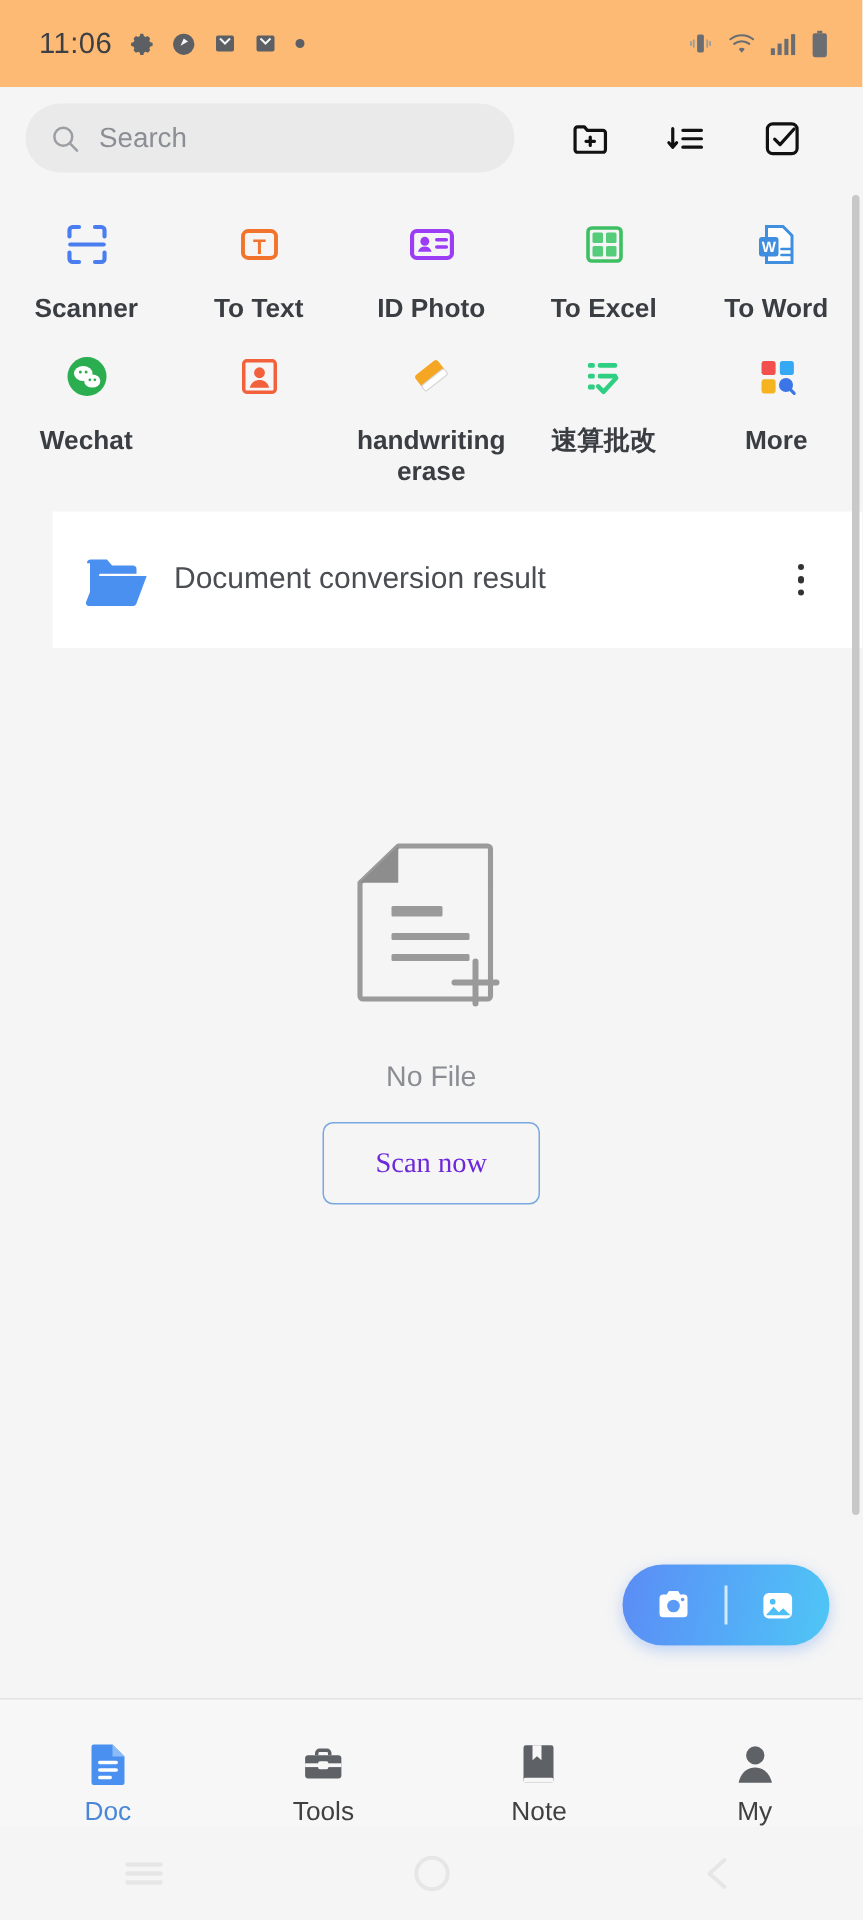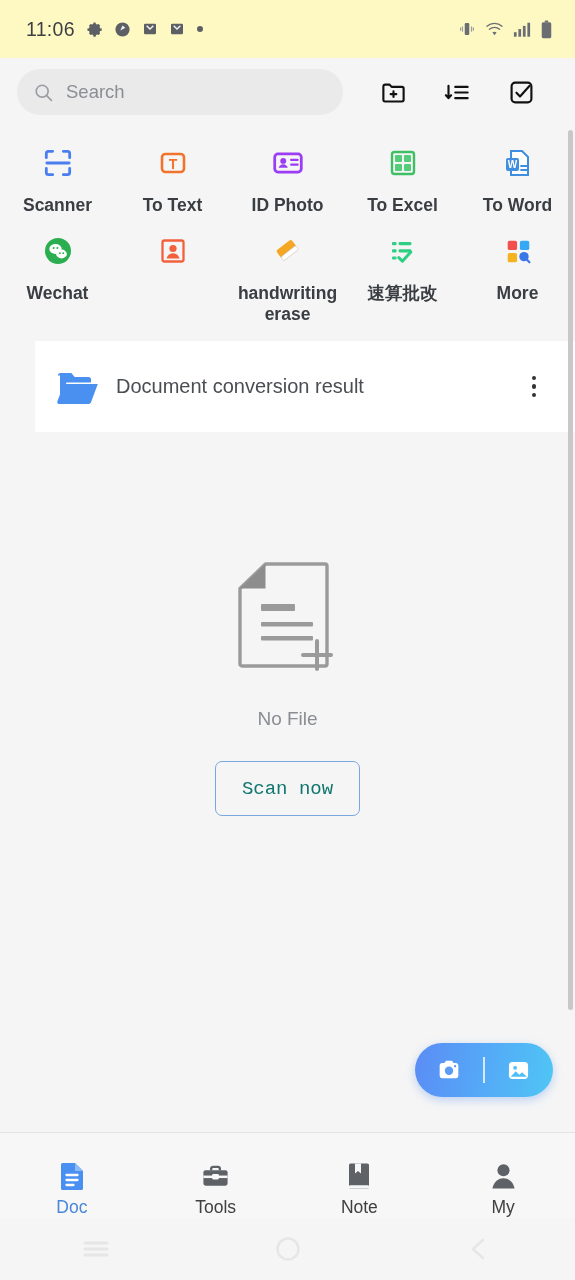--- a/index.html
+++ b/index.html
@@ -7,21 +7,21 @@
   body {
     font-family:"Liberation Sans", sans-serif;
     background:#f5f5f5;
     -webkit-font-smoothing:antialiased;
     overflow:hidden;
   }
   .phone { position:relative; width:575px; height:1280px; background:#f5f5f5; overflow:hidden; }
 
   
   .statusbar {
-    height:58px; background:#fef9c3;
+    height:58px; background:#fdba74;
     display:flex; align-items:center; justify-content:space-between;
     padding:0 22px 0 26px;
   }
   .sb-left { display:flex; align-items:center; gap:11px; }
   .sb-time { font-size:19.5px; color:#3c3f43; letter-spacing:.3px; }
   .sb-right { display:flex; align-items:center; gap:9px; }
   .sb-icon { display:block; }
 
   
   .searchrow {
@@ -57,26 +57,26 @@
   }
   .folder-ico { width:42px; height:38px; margin-right:17px; flex:0 0 auto; }
   .folder-name { font-size:20px; color:#4a4d52; flex:1; }
   .dots { width:34px; height:38px; display:flex; flex-direction:column; align-items:center; justify-content:center; gap:4px; }
   .dot { width:4.5px; height:4.5px; border-radius:50%; background:#333; }
 
   
   .content { position:relative; background:#f5f5f5; height:690px; }
   .empty { padding-top:130px; display:flex; flex-direction:column; align-items:center; }
   .empty-ico { width:102px; height:118px; margin-bottom:28px; }
-  .empty-txt { font-size:19px; color:#8a8d92; margin-bottom:31px; }
+  .empty-txt { font-size:19px; color:#8a8d92; margin-bottom:18px; }
   .scanbtn {
     width:145px; height:55px; border:1px solid #7aa7e0; border-radius:7px;
-    background:transparent; color:#0f766e; font-size:19px;
+    background:transparent; color:#6d28d9; font-size:19px;
     display:flex; align-items:center; justify-content:center;
-    font-family:Liberation Mono, monospace; cursor:pointer;
+    font-family:Liberation Serif, serif; cursor:pointer;
   }
 
   
   .fab {
     position:absolute; right:22px; bottom:25px;
     width:138px; height:54px; border-radius:27px;
     background:linear-gradient(100deg,#5b8cf5 0%,#55a6f7 45%,#4fc6f5 100%);
     display:flex; align-items:center; justify-content:center;
     box-shadow:0 3px 10px rgba(80,140,240,.35);
   }

